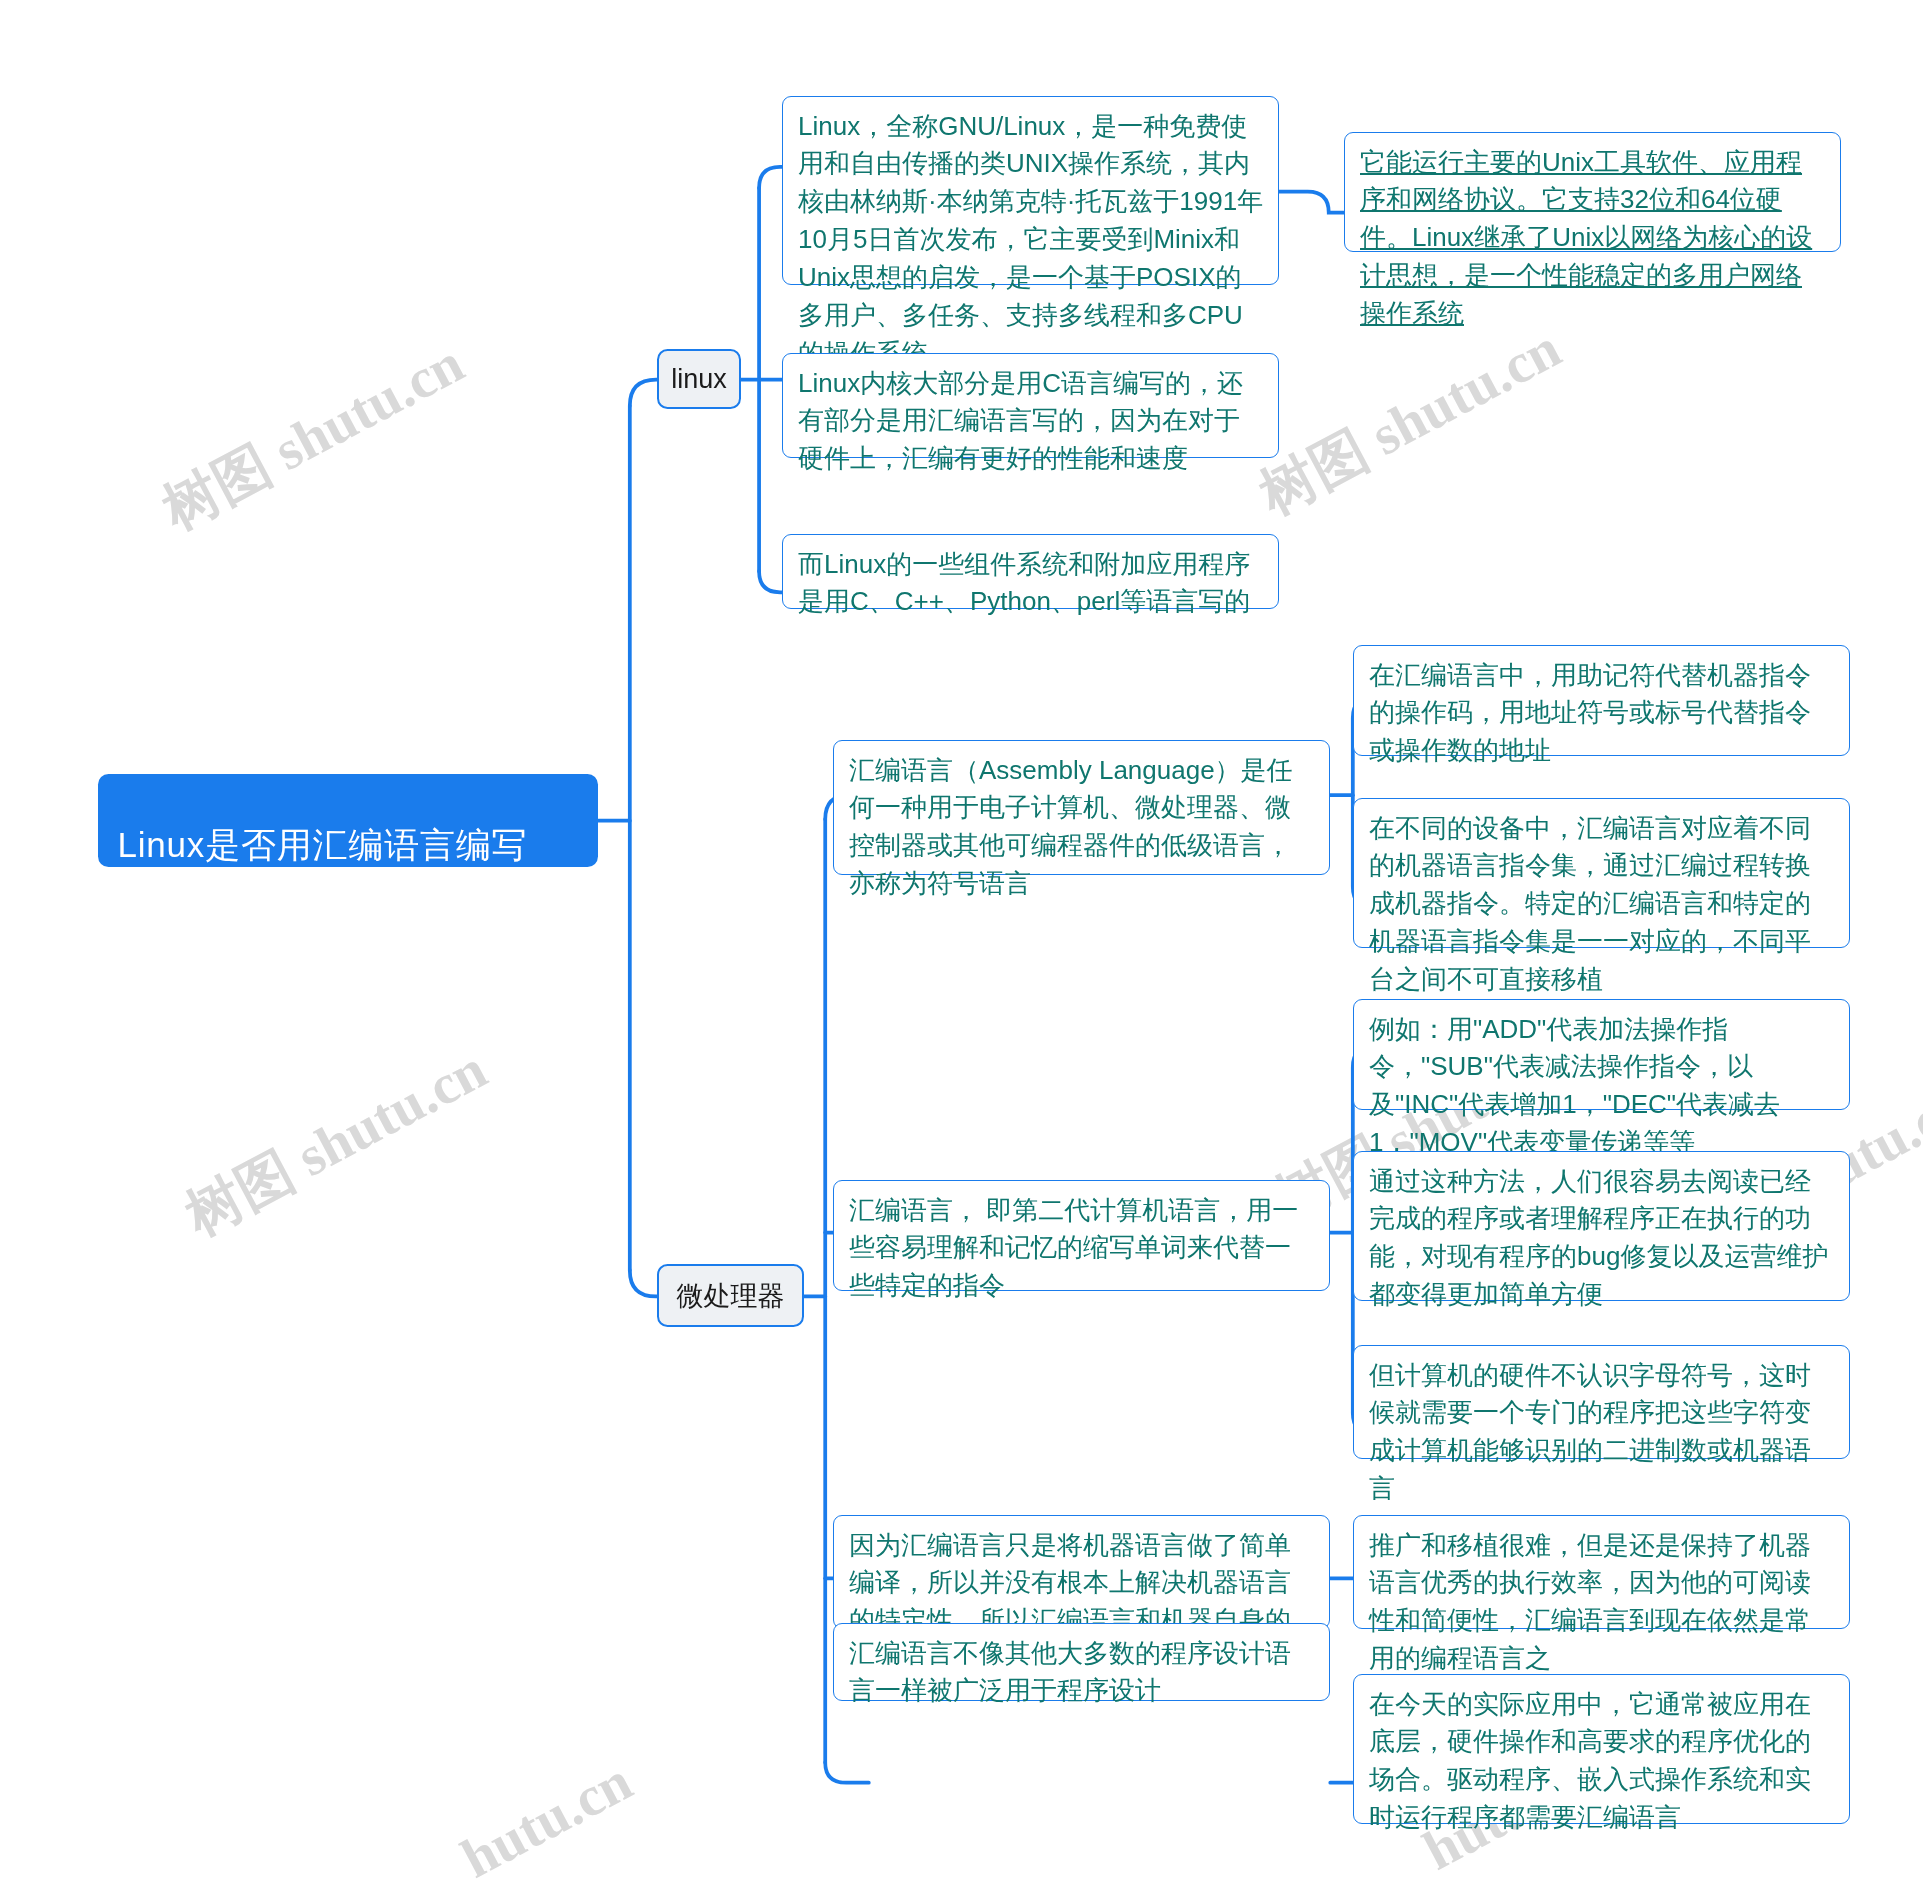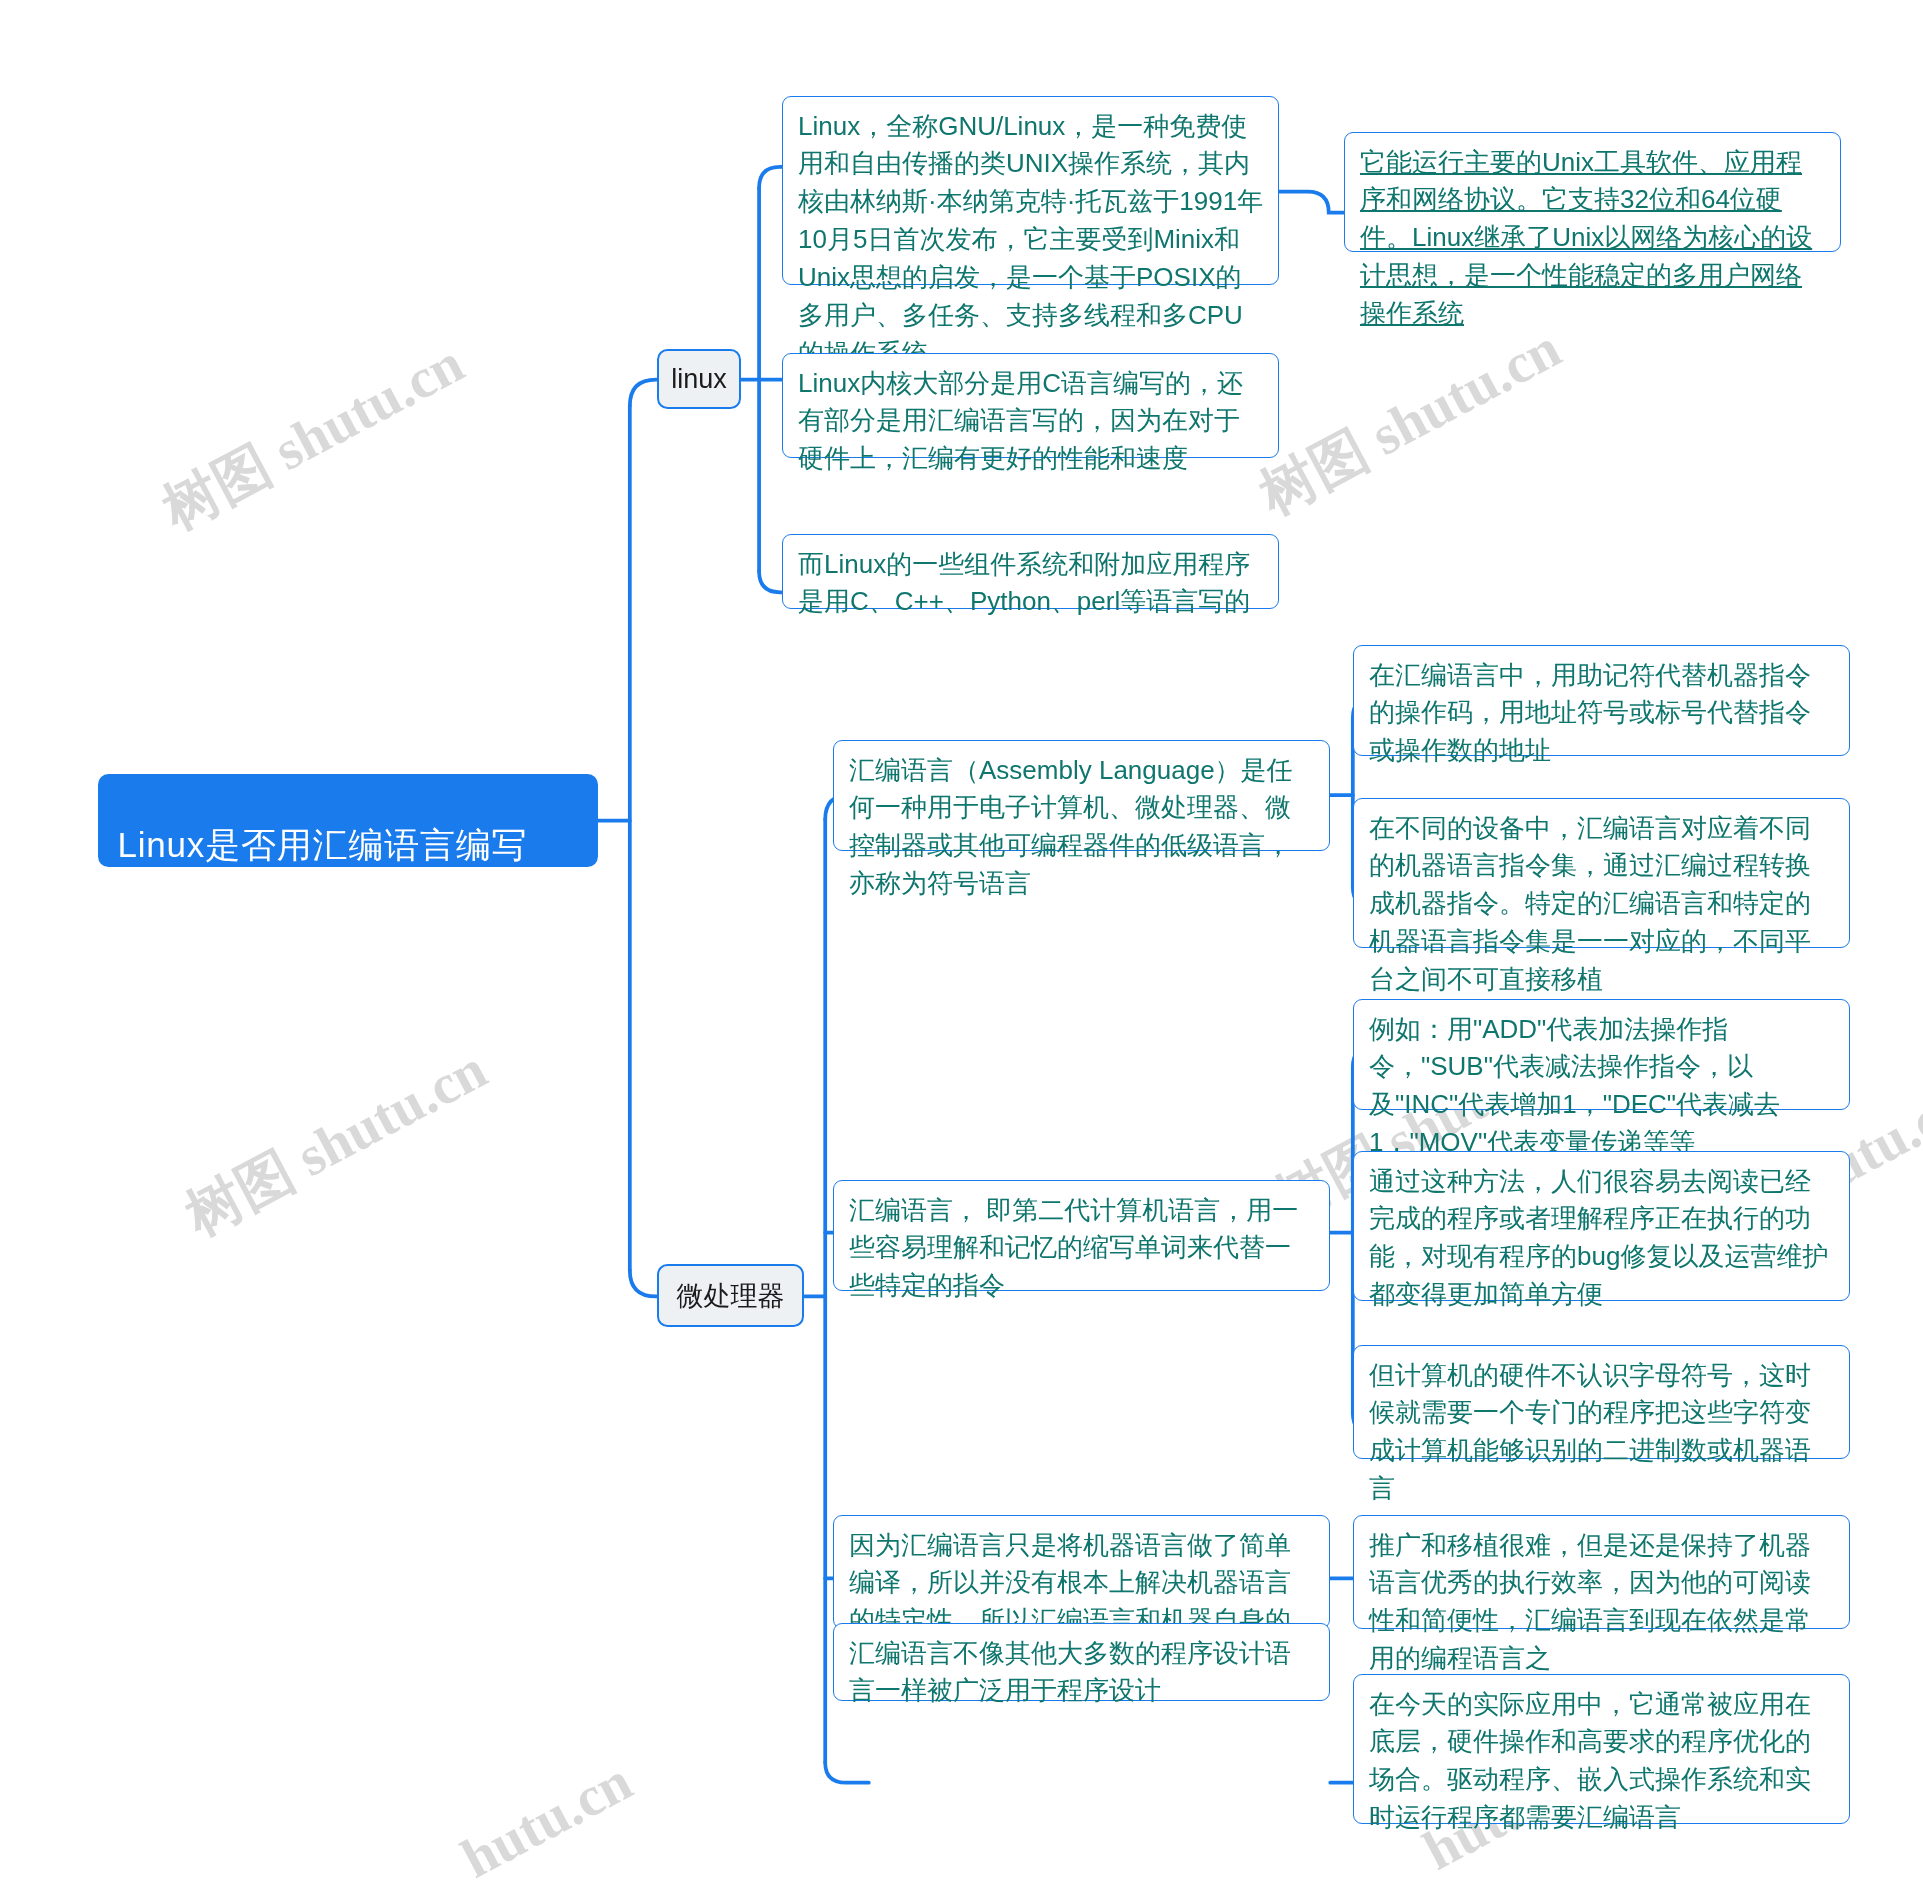--- a/index.html
+++ b/index.html
@@ -146,21 +146,21 @@
   </div>
 
   <div class="node leaf" style="left:782px;top:353px;width:497px;height:105px;">
     <span>Linux内核大部分是用C语言编写的，还有部分是用汇编语言写的，因为在对于硬件上，汇编有更好的性能和速度</span>
   </div>
 
   <div class="node leaf" style="left:782px;top:534px;width:497px;height:75px;">
     <span>而Linux的一些组件系统和附加应用程序是用C、C++、Python、perl等语言写的</span>
   </div>
 
-  <div class="node leaf" style="left:833px;top:740px;width:497px;height:111px;">
+  <div class="node leaf" style="left:833px;top:740px;width:497px;height:135px;">
     <span>汇编语言（Assembly Language）是任何一种用于电子计算机、微处理器、微控制器或其他可编程器件的低级语言，亦称为符号语言</span>
   </div>
 
   <div class="node leaf" style="left:1353px;top:645px;width:497px;height:111px;">
     <span>在汇编语言中，用助记符代替机器指令的操作码，用地址符号或标号代替指令或操作数的地址</span>
   </div>
 
   <div class="node leaf" style="left:1353px;top:798px;width:497px;height:150px;">
     <span>在不同的设备中，汇编语言对应着不同的机器语言指令集，通过汇编过程转换成机器指令。特定的汇编语言和特定的机器语言指令集是一一对应的，不同平台之间不可直接移植</span>
   </div>

